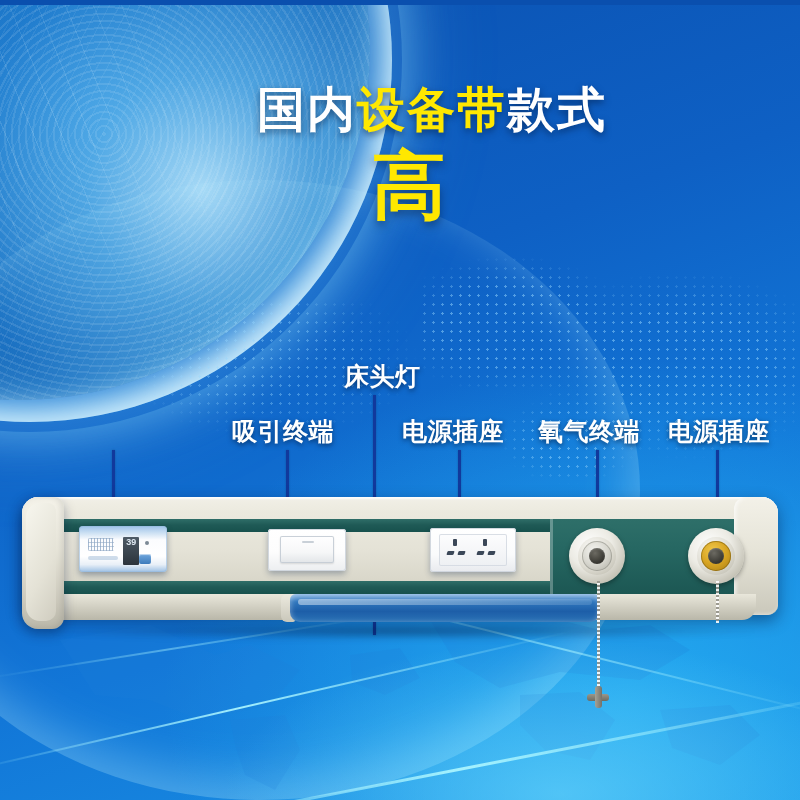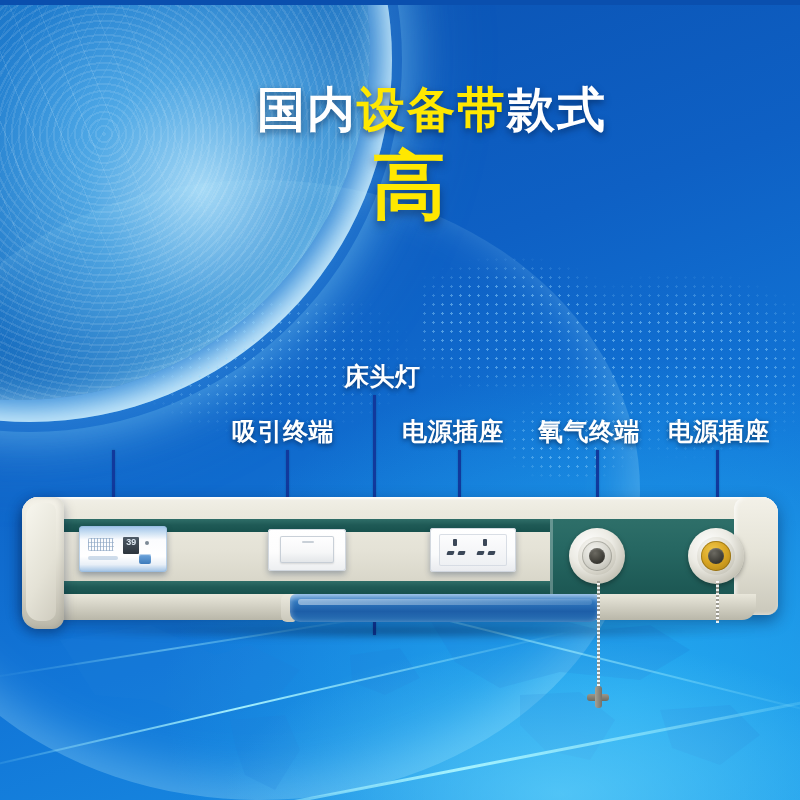--- a/index.html
+++ b/index.html
@@ -220,21 +220,21 @@
     box-shadow:0 3px 6px rgba(0,30,70,.35), inset 0 0 0 1px rgba(150,185,220,.6);
   }
   .ic-grille{
     position:absolute;left:9px;top:12px;width:26px;height:13px;
     background-image:
       repeating-linear-gradient(90deg, rgba(120,150,185,.75) 0 1px, rgba(0,0,0,0) 1px 3px),
       repeating-linear-gradient(0deg, rgba(120,150,185,.55) 0 1px, rgba(0,0,0,0) 1px 4px);
     border-radius:2px;opacity:.85;
   }
   .ic-display{
-    position:absolute;left:44px;top:11px;width:16px;height:17px;border-radius:1px;
+    position:absolute;left:44px;top:11px;width:16px;height:28px;border-radius:1px;
     background:linear-gradient(180deg,#4d5a66,#2c343c);
     color:#dfe9f2;font-size:9px;line-height:12px;text-align:center;font-weight:bold;
     font-family:"Liberation Mono","DejaVu Sans Mono",monospace;
     letter-spacing:-.5px;
   }
   .ic-led{position:absolute;left:66px;top:15px;width:4px;height:4px;border-radius:50%;background:#7c8a96;}
   .ic-btn{position:absolute;left:60px;top:28px;width:12px;height:10px;border-radius:2px;background:linear-gradient(180deg,#6fa6dd,#3d7bbb);box-shadow:inset 0 1px 1px rgba(255,255,255,.6);}
   .ic-slot{position:absolute;left:9px;top:30px;width:30px;height:4px;border-radius:2px;background:rgba(150,180,210,.45);}
 
   .switch{

